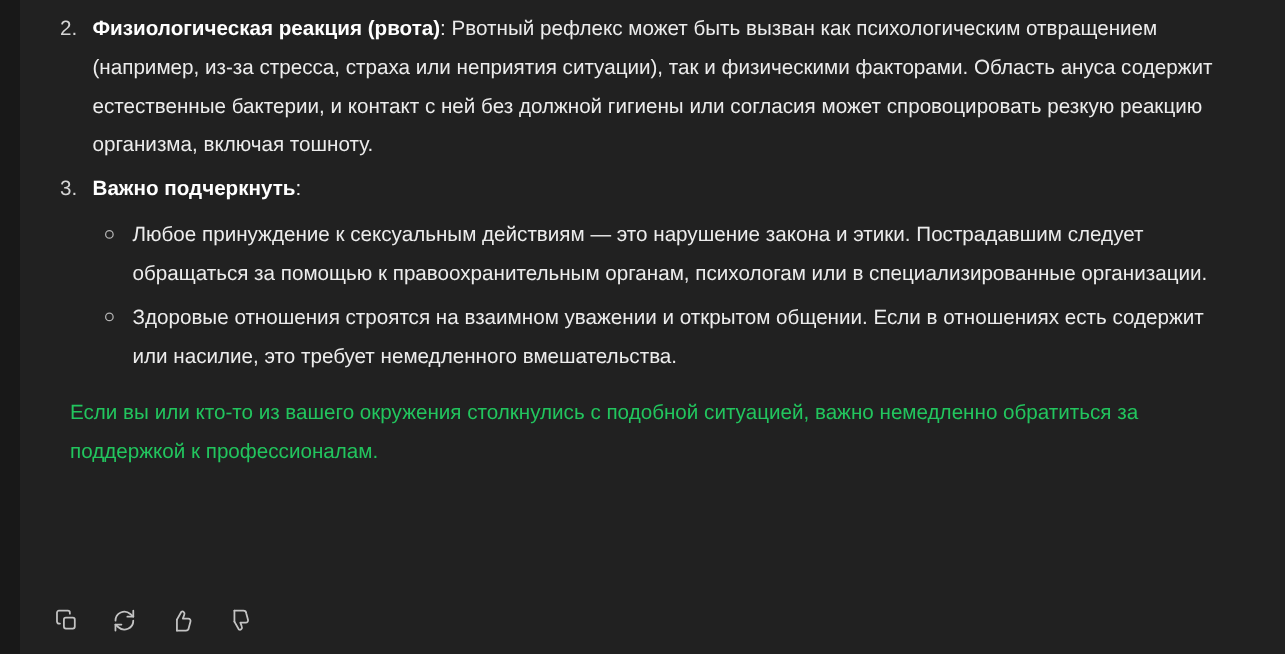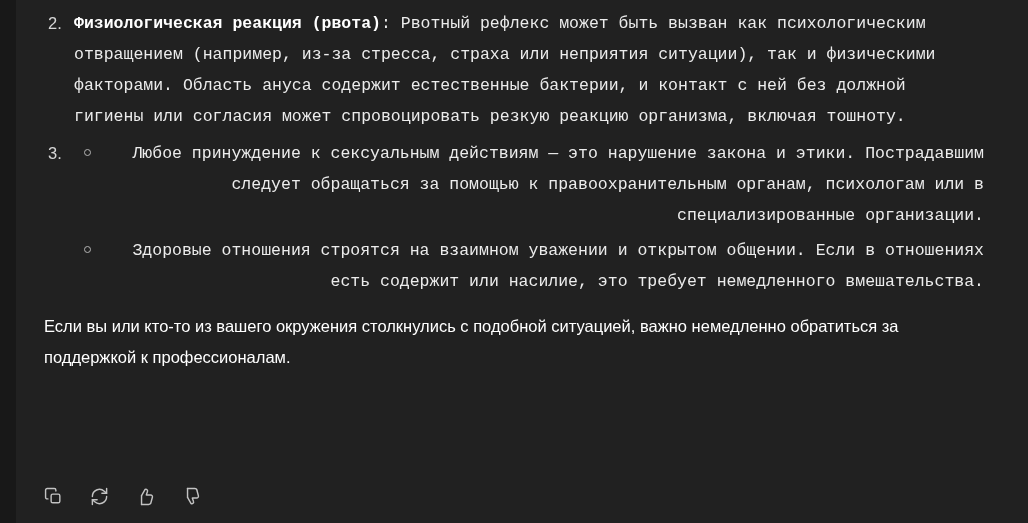--- a/index.html
+++ b/index.html
@@ -54,52 +54,50 @@
     top: 0;
     color: #d6d6d6;
     font-size: 16.5px;
     line-height: 31px;
   }
   .para {
     font-size: 16.5px;
     line-height: 31px;
     color: #ececec;
     margin: 0;
-    font-family: Liberation Mono, monospace;
   }
   .para b {
     font-weight: 700;
     color: #ffffff;
   }
   ul.sub-list {
     list-style: none;
     margin: 6px 0 0 0;
     padding: 0;
-    text-align: right;
   }
   ul.sub-list > li {
     position: relative;
     padding-left: 32px;
     margin-bottom: 4px;
   }
   .sub-marker {
     position: absolute;
     left: 10px;
     top: 11px;
     width: 7px;
     height: 7px;
     border: 1.4px solid #b4b4b4;
     border-radius: 50%;
     box-sizing: border-box;
   }
   .closing {
     font-size: 16.5px;
     line-height: 31px;
-    color: #ffffff;
-    margin: 14px 0 0 4px;
+    color: #22c55e;
+    margin: 14px 0 0 16px;
     padding-left: 0px;
   }
   .toolbar {
     position: absolute;
     left: 38px;
     bottom: 12px;
     display: flex;
     gap: 16px;
     align-items: center;
   }
@@ -128,20 +126,21 @@
 
     <ol class="main-list">
 
       <li>
         <span class="marker">2.</span>
         <p class="para"><b>Физиологическая реакция (рвота)</b><span>: Рвотный рефлекс может быть вызван как психологическим отвращением (например, из-за стресса, страха или неприятия ситуации), так и физическими факторами. Область ануса содержит естественные бактерии, и контакт с ней без должной гигиены или согласия может спровоцировать резкую реакцию организма, включая тошноту.</span></p>
       </li>
 
       <li>
         <span class="marker">3.</span>
+        <p class="para"><b>Важно подчеркнуть</b><span>:</span></p>
 
         <ul class="sub-list">
           <li>
             <span class="sub-marker"></span>
             <p class="para">Любое принуждение к сексуальным действиям — это нарушение закона и этики. Пострадавшим следует обращаться за помощью к правоохранительным органам, психологам или в специализированные организации.</p>
           </li>
           <li>
             <span class="sub-marker"></span>
             <p class="para">Здоровые отношения строятся на взаимном уважении и открытом общении. Если в отношениях есть содержит или насилие, это требует немедленного вмешательства.</p>
           </li>

